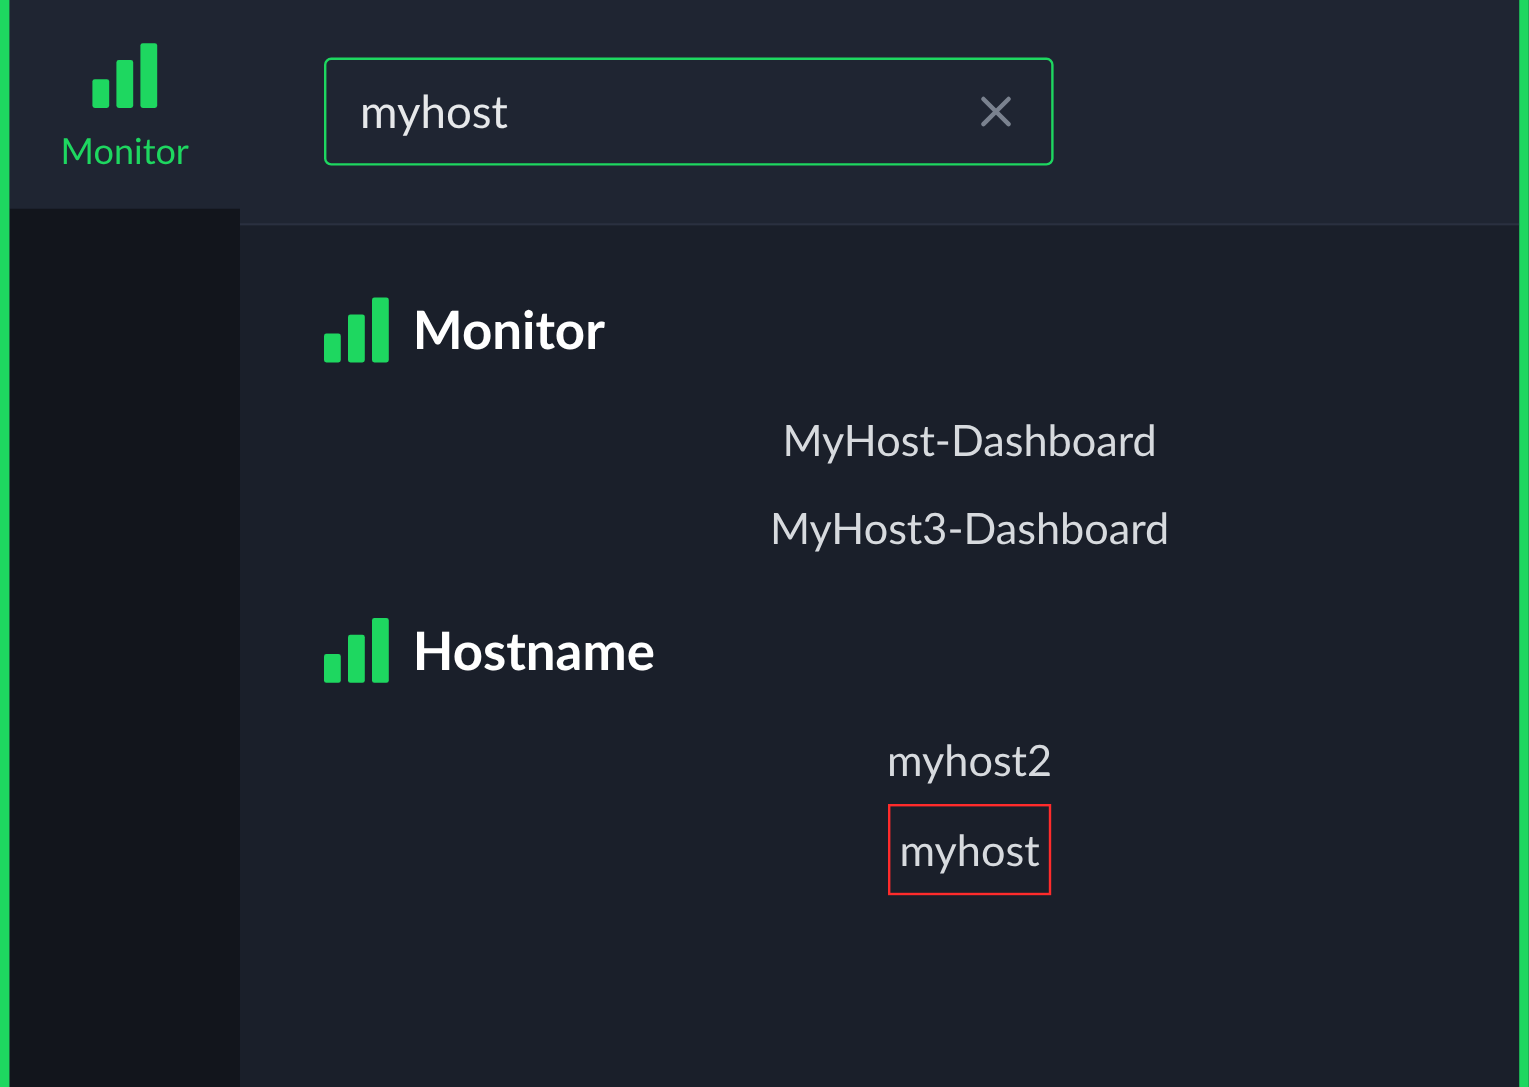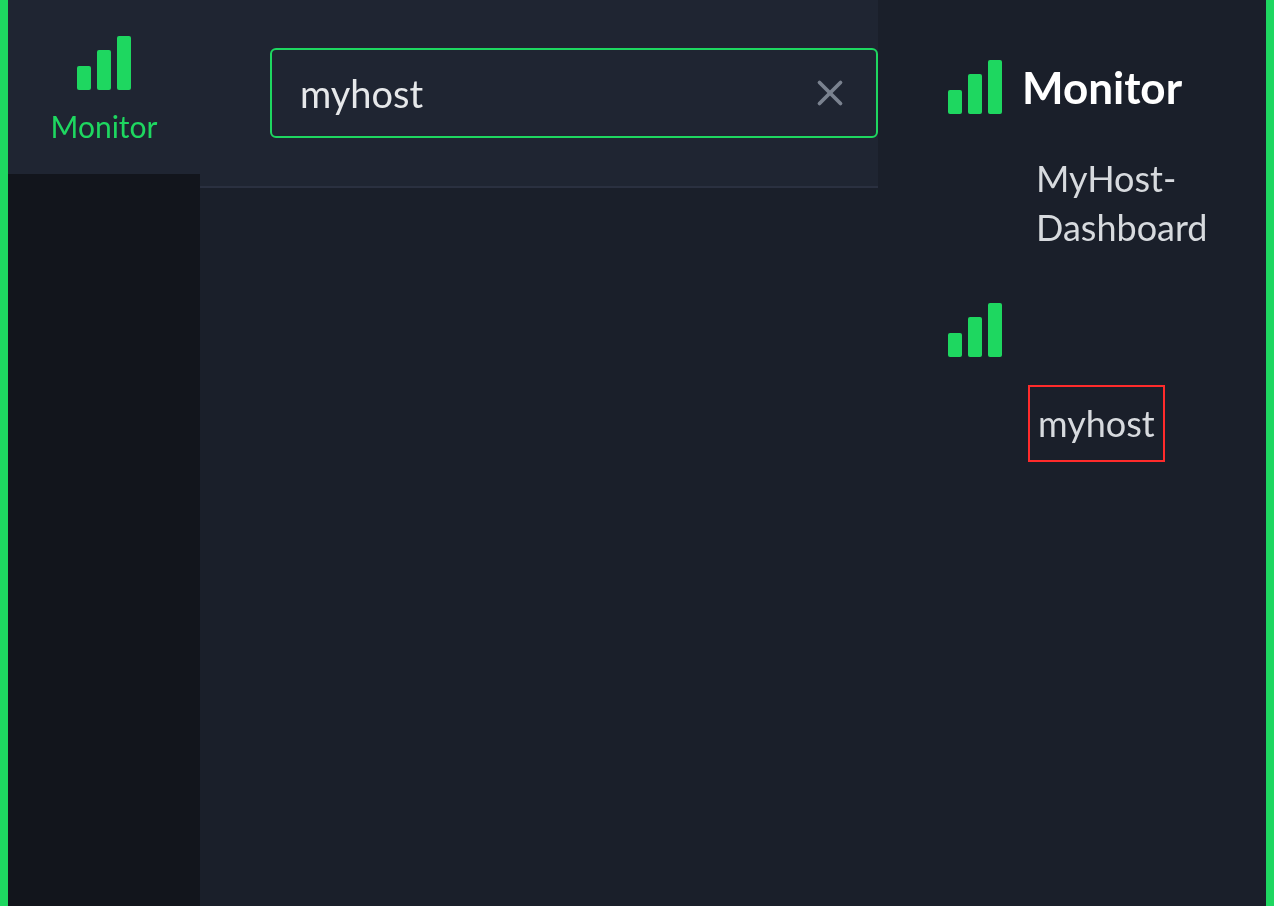--- a/index.html
+++ b/index.html
@@ -37,21 +37,21 @@
   }
   .sidebar-rest {
     flex: 1;
     background: #12151c;
   }
 
   
   .main {
     flex: 1;
     display: flex;
-    flex-direction: row;
+    flex-direction: column;
   }
   .topbar {
     height: 188px;
     background: #1f2532;
     border-bottom: 2px solid #2a3040;
     display: flex;
     align-items: center;
     padding-left: 70px;
   }
   .search-wrap {
@@ -110,21 +110,21 @@
   }
   .result-item {
     color: #d7dade;
     font-size: 36px;
     font-weight: 400;
     padding: 12px 8px;
     cursor: pointer;
     display: inline-block;
     line-height: 1.35;
   }
-  .result-row { display: block; }
+  .result-row { display: block; text-align: center; }
   .result-highlight {
     border: 2px solid #ff2b2b;
   }
 
   
   .bars-icon {
     display: inline-flex;
     align-items: flex-end;
     gap: 6px;
   }
@@ -173,30 +173,33 @@
       <div class="section-header">
         <span class="bars-icon lg">
           <span class="b1"></span>
             <span class="b2"></span>
             <span class="b3"></span>
         </span>
         <span class="section-title">Monitor</span>
       </div>
       <div class="section-items">
         <div class="result-row"><span class="result-item">MyHost-Dashboard</span></div>
+        <div class="result-row"><span class="result-item">MyHost3-Dashboard</span></div>
       </div>
     </div>
 
     <div class="section">
       <div class="section-header">
         <span class="bars-icon lg">
           <span class="b1"></span>
             <span class="b2"></span>
             <span class="b3"></span>
         </span>
+        <span class="section-title">Hostname</span>
       </div>
       <div class="section-items">
+        <div class="result-row"><span class="result-item">myhost2</span></div>
         <div class="result-row"><span class="result-item result-highlight">myhost</span></div>
       </div>
     </div>
 
   </div>
 </div>
 
 </body></html>

